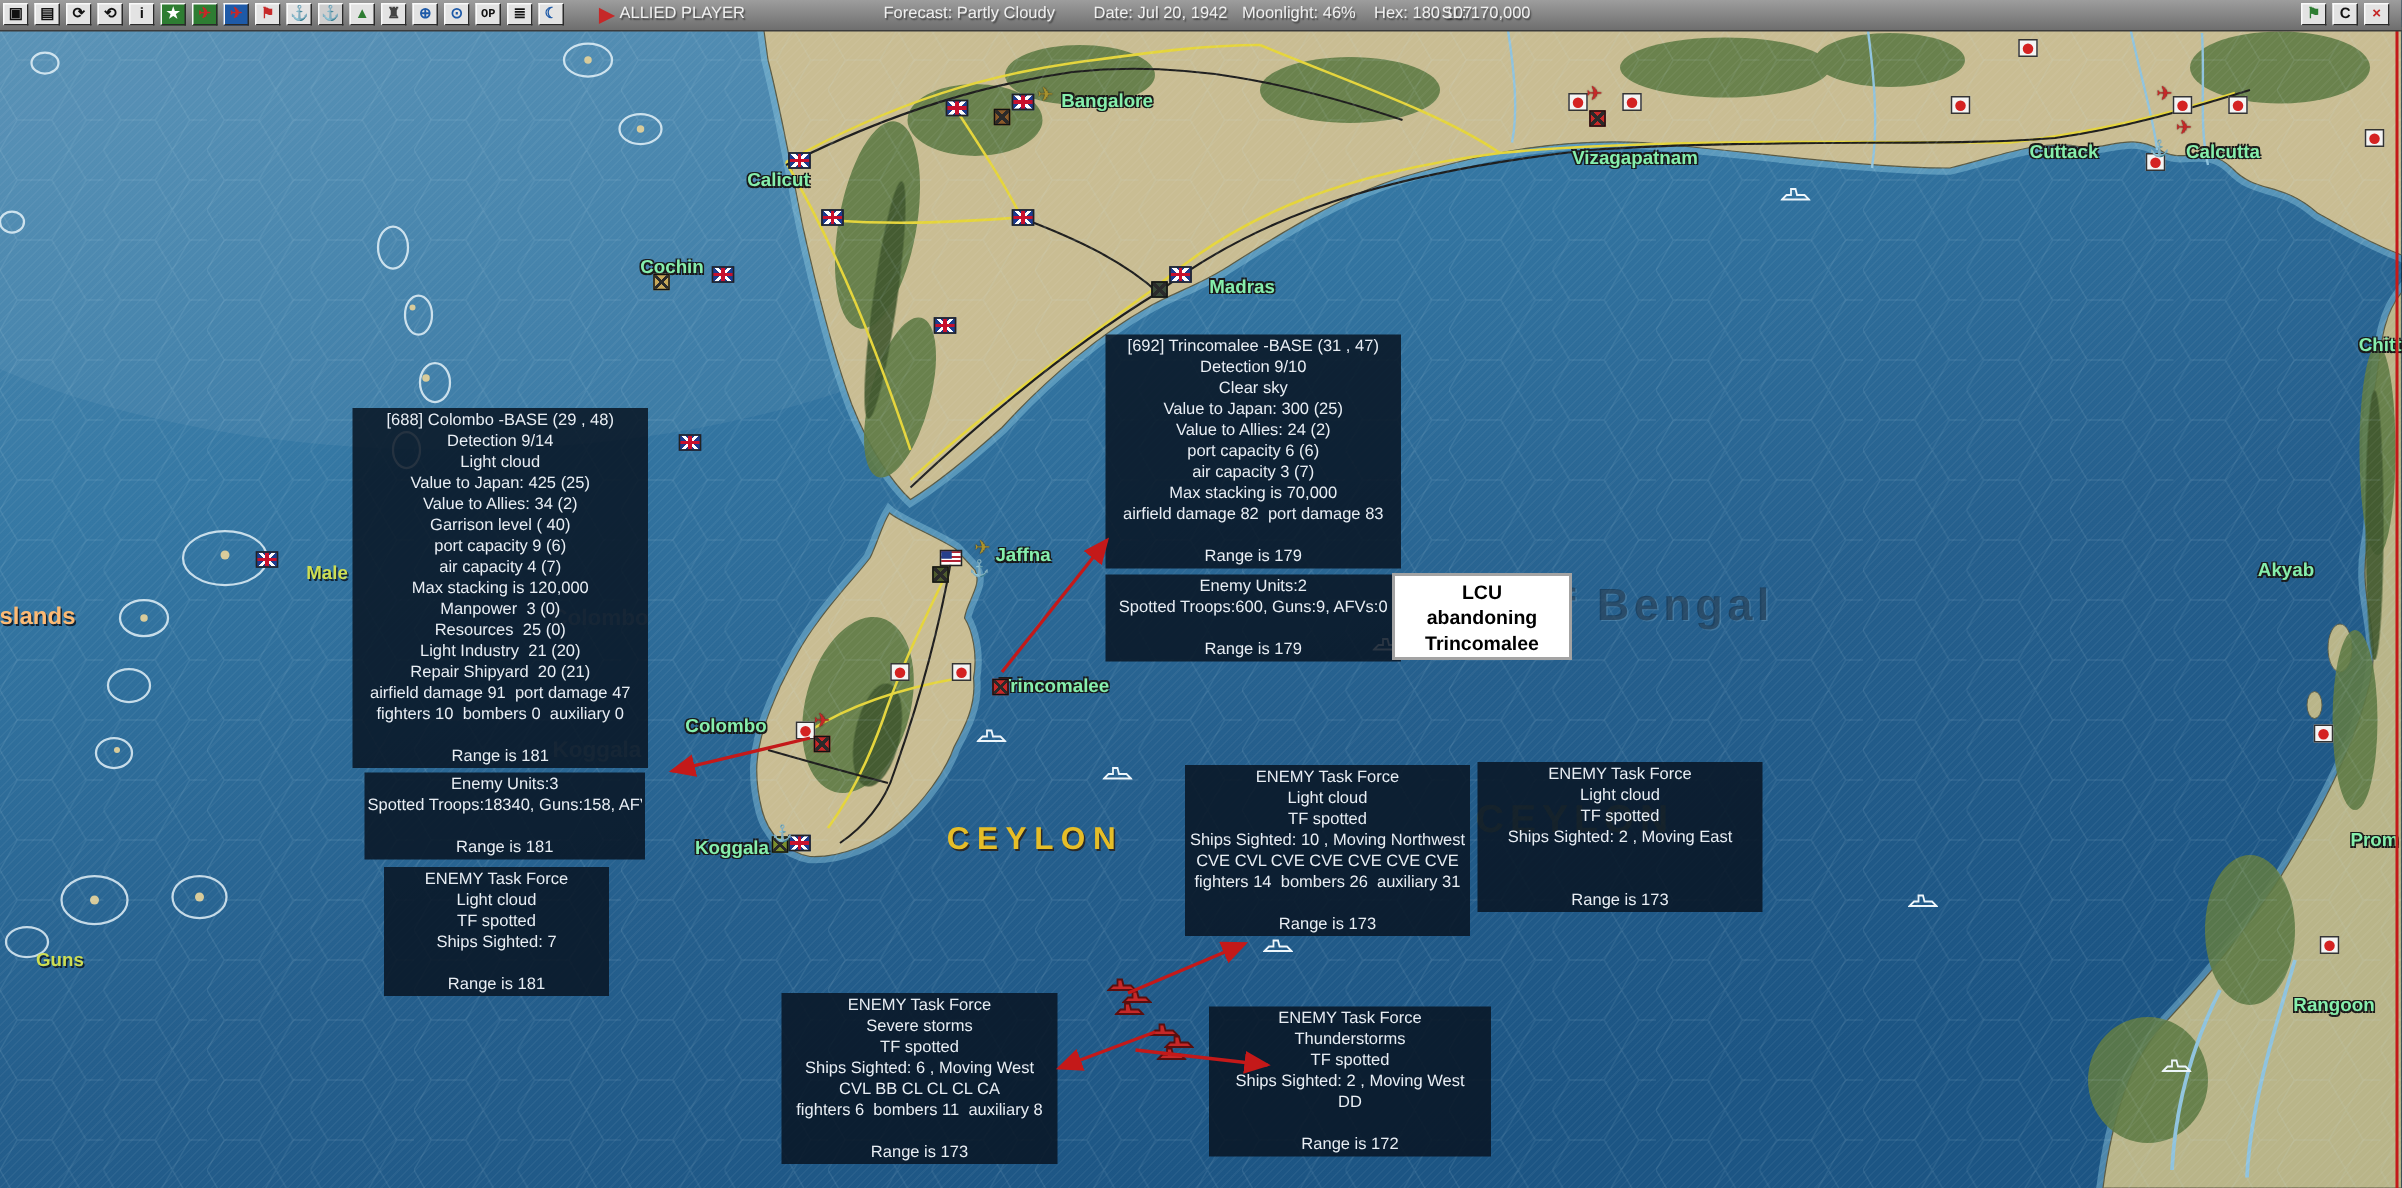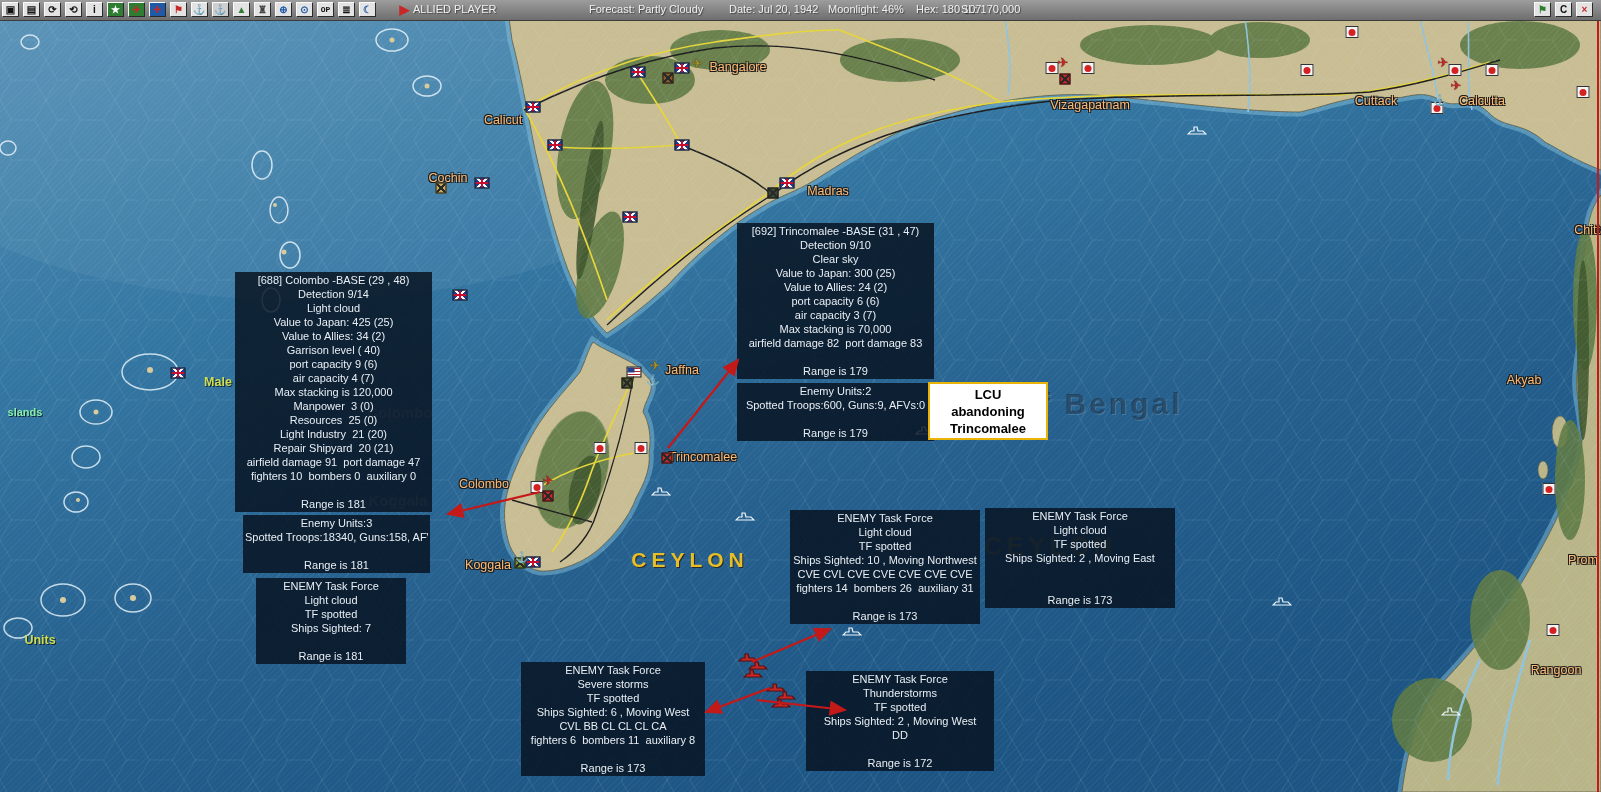--- a/index.html
+++ b/index.html
@@ -23,35 +23,35 @@
   .map{position:absolute;top:0;left:0;width:1601px;height:792px;}
   .map svg.base{position:absolute;top:0;left:0;}
   .hatch{position:absolute;top:0;left:0;width:1601px;height:792px;pointer-events:none;z-index:5;
          background:repeating-linear-gradient(315deg,rgba(255,255,255,.045) 0 1px,transparent 1px 4px);}
   .layer{position:absolute;top:0;left:0;width:1601px;height:792px;}
   .labels{z-index:8;} .markers{z-index:10;} .boxes{z-index:20;}
   .arrows{position:absolute;top:0;left:0;z-index:30;pointer-events:none;}
   .map-edge{position:absolute;left:1597px;top:20px;width:2px;height:772px;background:#c41919;z-index:26;}
 
   .maplabel{position:absolute;transform:translate(-50%,-50%);white-space:pre;}
-  .city{color:#fdba74;font-size:12.5px;font-weight:normal;
+  .city{color:#86efac;font-size:12.5px;font-weight:bold;
         text-shadow:1px 1px 0 #1a1a1a,-1px 1px 0 #1a1a1a,1px -1px 0 #1a1a1a,-1px -1px 0 #1a1a1a;}
   .atoll{color:#cede52;font-size:12.5px;font-weight:bold;text-shadow:1px 1px 0 #123;}
-  .yellow{color:#86efac;font-size:11px;font-weight:bold;text-shadow:1px 1px 0 #123;}
+  .yellow{color:#fdba74;font-size:16px;font-weight:bold;text-shadow:1px 1px 0 #123;}
   .region-big{color:#e6be28;font-size:21px;font-weight:bold;letter-spacing:5px;
               text-shadow:1px 1px 0 #2a2a2a;}
   .watermark{color:rgba(22,42,62,.55);font-size:30px;font-weight:bold;letter-spacing:3px;
              text-shadow:1px 1px 0 rgba(150,190,215,.25);}
   .watermark-y{color:rgba(195,160,40,.40);font-size:26px;font-weight:bold;letter-spacing:4px;}
   .ghost{color:rgba(150,165,175,.55);font-size:15px;font-weight:bold;}
 
   
   .info-box{position:absolute;background:rgba(8,20,34,.85);color:#e9eef4;
             font-size:11px;line-height:14px;text-align:center;padding:1px 2px;box-sizing:border-box;}
-  .white-box{background:#fff;border:2px solid #eab308;color:#000;font-weight:bold;
+  .white-box{background:#fff;border:2px solid #a3a3a3;color:#000;font-weight:bold;
              font-size:13px;line-height:17px;padding-top:2px;}
   .tline{white-space:pre;overflow:hidden;}
 
   
   .marker{position:absolute;transform:translate(-50%,-50%);line-height:1;}
   .m-uk{width:15px;height:11px;border:1px solid #222;box-sizing:border-box;
     background:
       linear-gradient(to bottom,transparent 38%,#c8102e 38%,#c8102e 62%,transparent 62%),
       linear-gradient(to right,transparent 40%,#c8102e 40%,#c8102e 60%,transparent 60%),
       linear-gradient(45deg,transparent 43%,#fff 43%,#fff 57%,transparent 57%),
@@ -184,38 +184,38 @@
         <path d="M680,145 C720,160 750,175 772,195"></path>
         <path d="M634,374 C625,425 612,470 596,515 C590,535 575,552 560,562"></path>
         <path d="M512,500 C540,508 565,515 592,522"></path>
       </g>
 
       <rect x="0" y="0" width="1601" height="792" fill="url(#hexes)"></rect>
     </svg>
 
     <div class="hatch"></div>
     <div class="layer labels">
-        <span class="maplabel city" style="left: 503px; top: 103px; margin-top: 17px;">Calicut</span>
+        <span class="maplabel city" style="left: 519px; top: 103px; margin-top: 17px;">Calicut</span>
         <span class="maplabel city" style="left: 448px; top: 178px;">Cochin</span>
         <span class="maplabel city" style="left: 828px; top: 191px;">Madras</span>
         <span class="maplabel city" style="left: 738px; top: 67px;">Bangalore</span>
         <span class="maplabel city" style="left: 1090px; top: 105px;">Vizagapatnam</span>
         <span class="maplabel city" style="left: 1333px; top: 101px; margin-left: 43px;">Cuttack</span>
         <span class="maplabel city" style="left: 1482px; top: 101px;">Calcutta</span>
         <span class="maplabel city" style="left: 1578px; top: 230px; margin-left: 16px;">Chittag</span>
         <span class="maplabel city" style="left: 1524px; top: 380px;">Akyab</span>
         <span class="maplabel city" style="left: 1583px; top: 560px;">Prom</span>
         <span class="maplabel city" style="left: 1556px; top: 670px;">Rangoon</span>
         <span class="maplabel city" style="left: 682px; top: 370px;">Jaffna</span>
         <span class="maplabel city" style="left: 703px; top: 457px;">Trincomalee</span>
         <span class="maplabel city" style="left: 484px; top: 484px;">Colombo</span>
         <span class="maplabel city" style="left: 488px; top: 565px;">Koggala</span>
         <span class="maplabel atoll" style="left: 218px; top: 382px;">Male</span>
         <span class="maplabel yellow" style="left: 25px; top: 412px;">slands</span>
-        <span class="maplabel atoll" style="left: 40px; top: 640px;">Units</span>
+        <span class="maplabel atoll" style="left: 40px; top: 640px;">Guns</span>
         <span class="maplabel region-big" style="left: 690px; top: 560px;">CEYLON</span>
         <span class="maplabel watermark" style="left: 1063px; top: 404px;">Bay of Bengal</span>
         <span class="maplabel watermark-y" style="left: 1050px; top: 546px;">CEYLON</span>
         <span class="maplabel ghost" style="left: 400px; top: 412px;">Colombo</span>
         <span class="maplabel ghost" style="left: 398px; top: 500px;">Koggala</span>
       </div>
     <div class="layer markers">
         <div class="marker m-uk" style="left: 533px; top: 107px;"></div>
         <div class="marker m-uk" style="left: 482px; top: 183px;"></div>
         <div class="marker m-uk" style="left: 638px; top: 72px;"></div>

